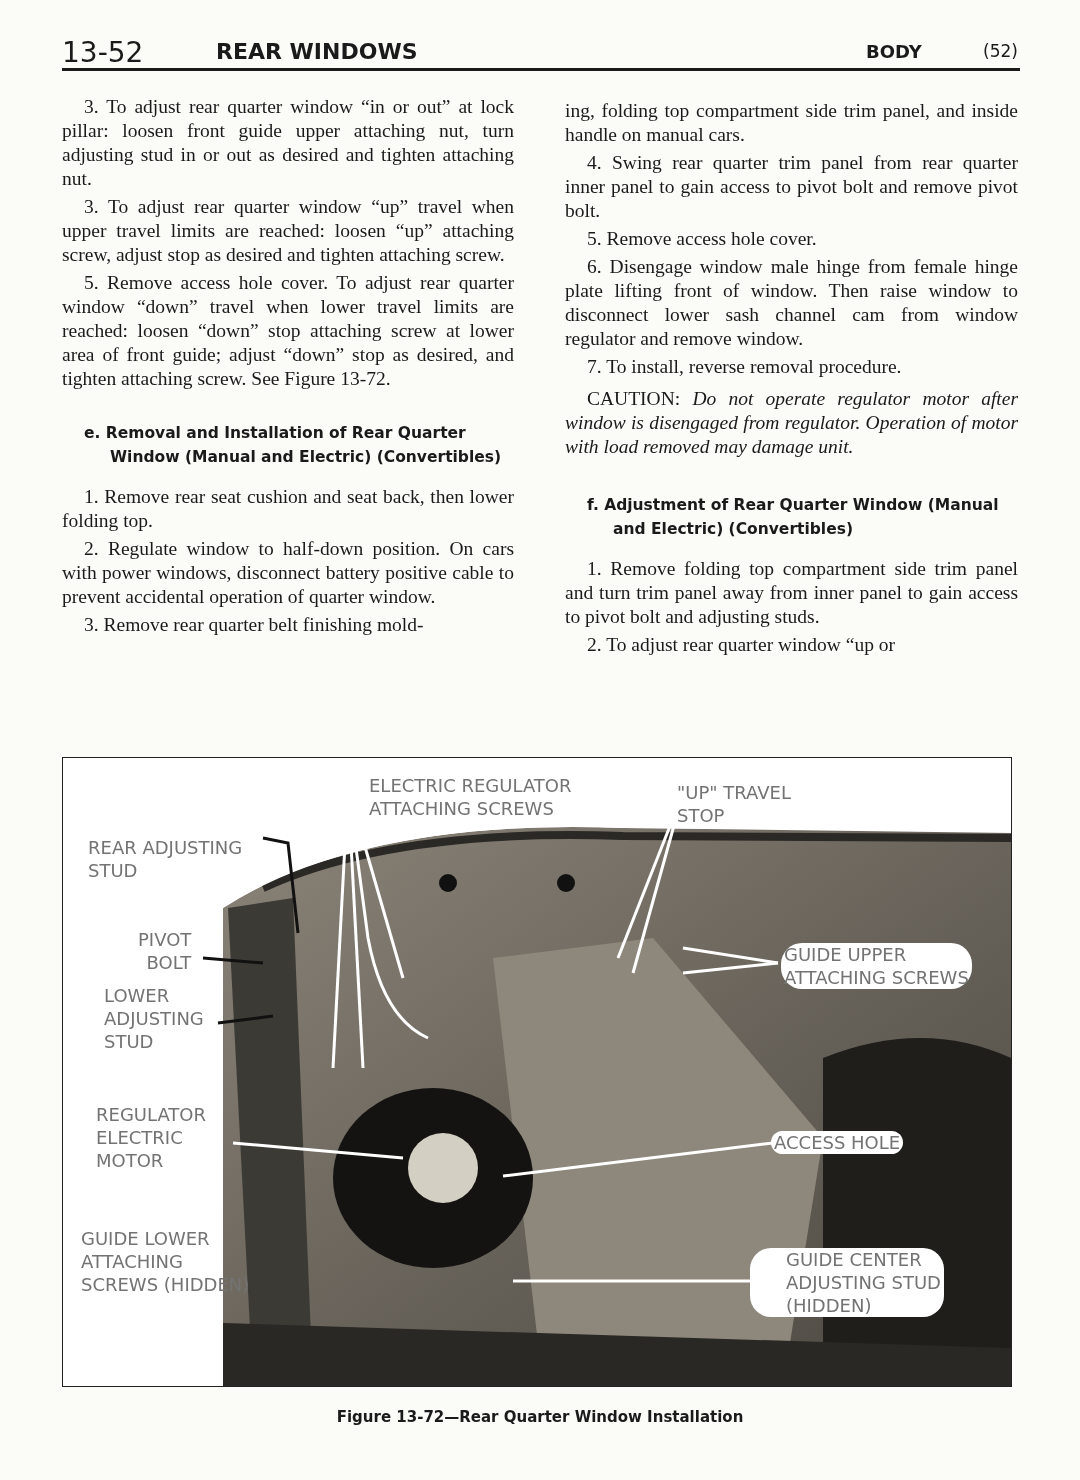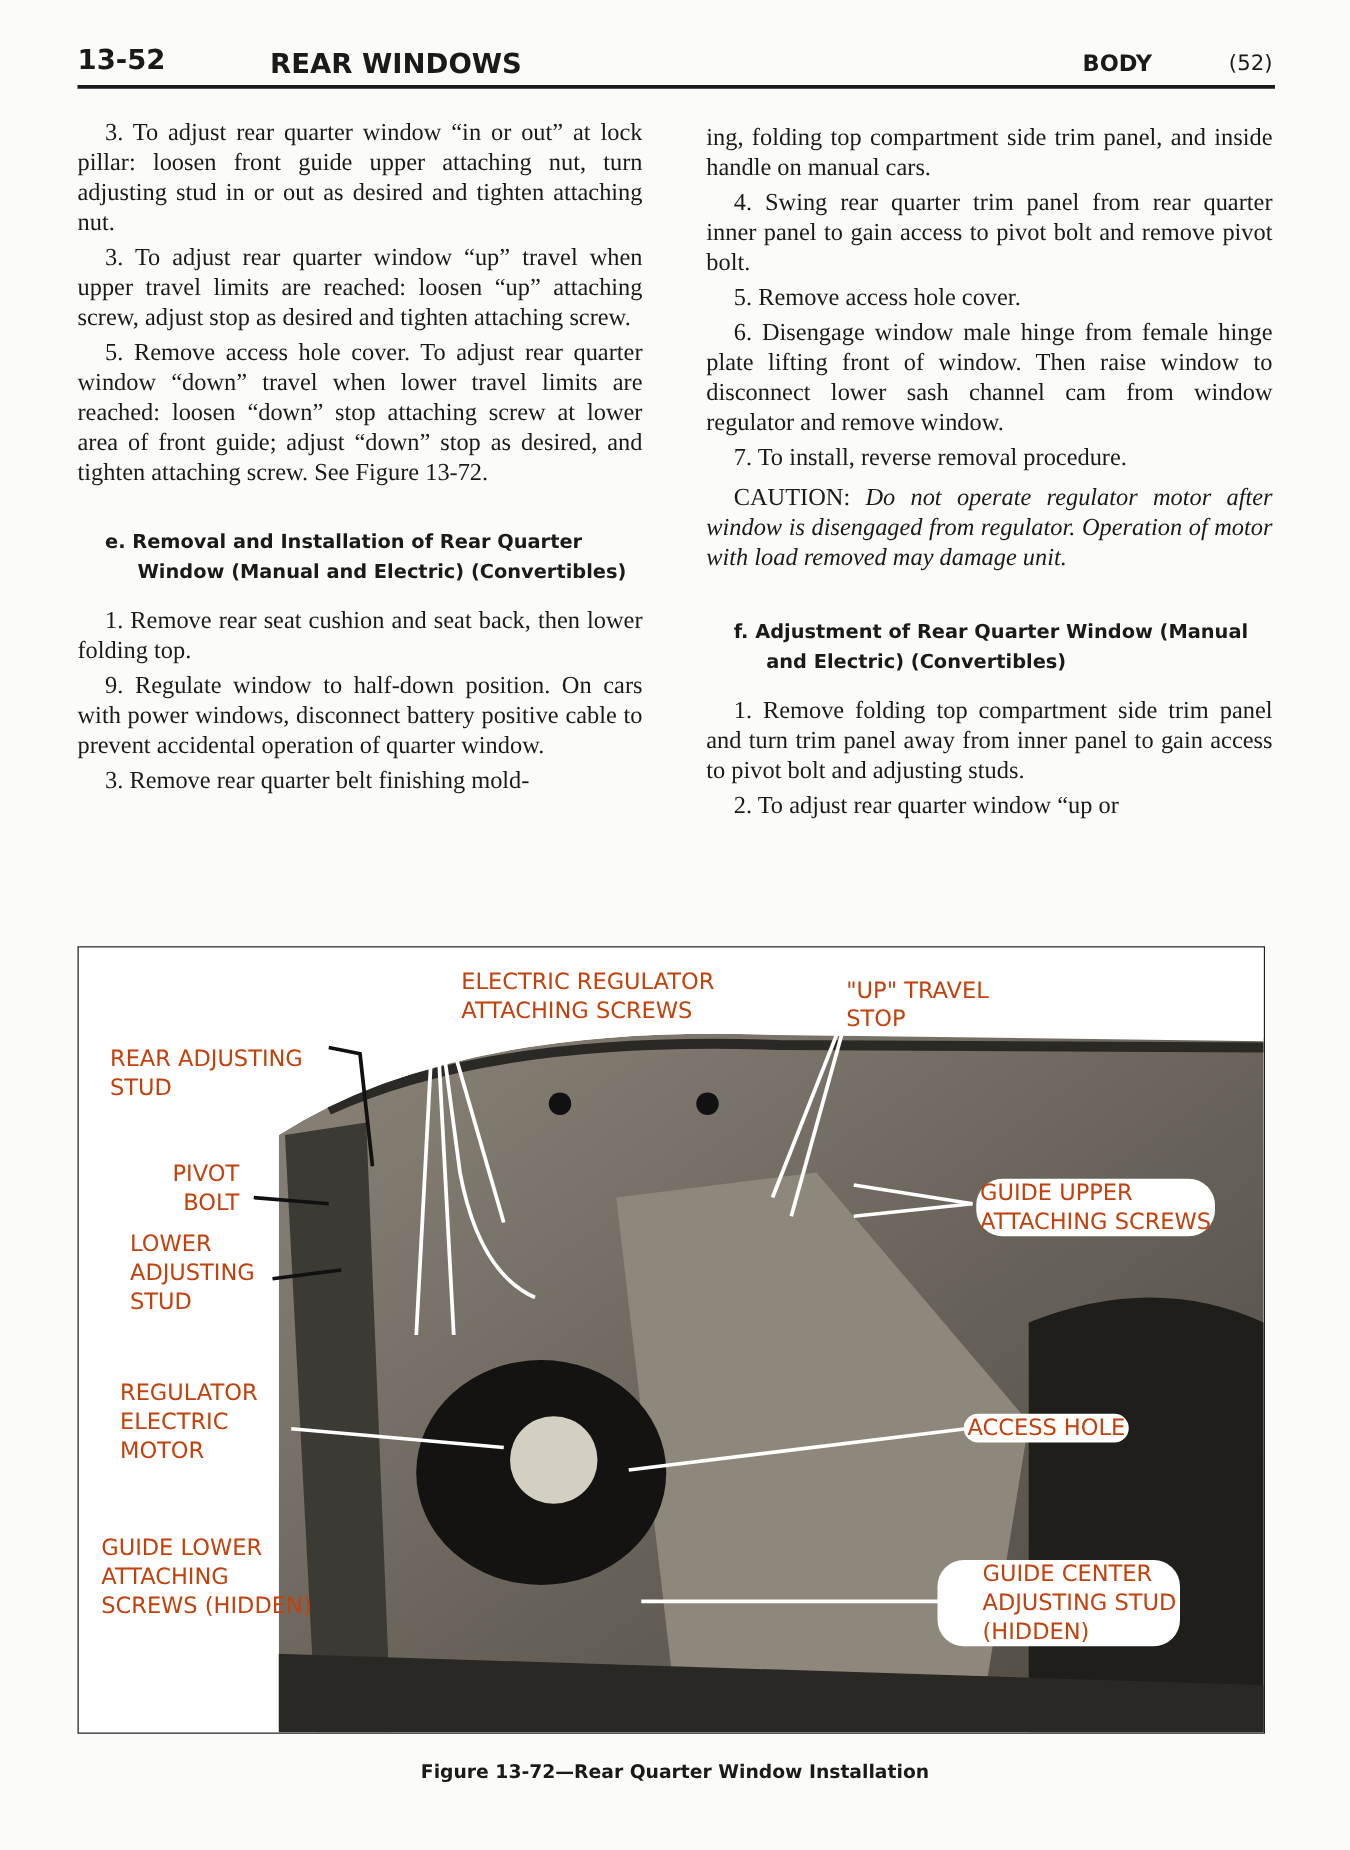--- a/index.html
+++ b/index.html
@@ -1,51 +1,51 @@
 <!DOCTYPE html>
 <html><head>
 <meta charset="utf-8">
 <style>
   html,body{margin:0;padding:0;}
   body{width:1080px;height:1480px;background:#fbfbf8;position:relative;overflow:hidden;color:#1a1a1a;}
   .hdr{position:absolute;top:34px;left:62px;width:958px;height:34px;border-bottom:3px solid #1a1a1a;}
-  .hdr .num{position:absolute;left:0;top:2px;font-family:"DejaVu Sans",sans-serif;font-weight:bold;font-size:22px;letter-spacing:0px;}
+  .hdr .num{position:absolute;left:0;top:2px;font-family:"DejaVu Sans",sans-serif;font-weight:normal;font-size:28px;letter-spacing:0px;}
   .hdr .sec{position:absolute;left:112px;top:5px;font-family:"DejaVu Sans",sans-serif;font-weight:bold;font-size:22px;margin-left:42px;}
   .hdr .body{position:absolute;left:804px;top:7px;font-family:"DejaVu Sans",sans-serif;font-weight:bold;font-size:18px;}
   .hdr .pg{position:absolute;right:2px;top:7px;font-family:"DejaVu Sans",sans-serif;font-size:17px;}
   .col{position:absolute;font-family:"Liberation Serif",serif;font-size:19.5px;line-height:24px;text-align:justify;}
   .col.left{left:62px;top:95px;width:452px;}
   .col.right{left:565px;top:99px;width:453px;}
   .col p{margin:0 0 4px 0;text-indent:22px;}
   .col p.noind{text-indent:0;}
   .col .head{font-family:"DejaVu Sans",sans-serif;font-weight:bold;font-size:15.5px;line-height:24px;text-align:left;margin:18px 0 16px 0;padding-left:48px;text-indent:-26px;}
   .col .caution em{font-style:italic;}
   .figure{position:absolute;left:62px;top:757px;width:948px;height:628px;border:1.5px solid #222;background:#fff;overflow:hidden;}
   .photo{position:absolute;left:0;top:0;width:100%;height:100%;}
-  .lbl{position:absolute;font-family:"DejaVu Sans",sans-serif;font-size:18px;line-height:23px;color:#c2410c;text-transform:uppercase;white-space:nowrap;}
+  .lbl{position:absolute;font-family:"DejaVu Sans",sans-serif;font-size:18px;line-height:23px;color:#737373;text-transform:uppercase;white-space:nowrap;}
   .lbl.boxed{background:#fff;padding:0 3px;border-radius:21px;}
   .caption{position:absolute;top:1408px;left:0;width:1080px;text-align:center;font-family:"DejaVu Sans",sans-serif;font-weight:bold;font-size:15px;}
 </style>
 </head>
 <body>
 
 <div class="hdr">
   <span class="num">13-52</span>
   <span class="sec">REAR WINDOWS</span>
   <span class="body">BODY</span>
   <span class="pg">(52)</span>
 </div>
 
 <div class="col left">
   <p>3. To adjust rear quarter window “in or out” at lock pillar: loosen front guide upper attaching nut, turn adjusting stud in or out as desired and tighten attaching nut.</p>
   <p>3. To adjust rear quarter window “up” travel when upper travel limits are reached: loosen “up” attaching screw, adjust stop as desired and tighten attaching screw.</p>
   <p>5. Remove access hole cover. To adjust rear quarter window “down” travel when lower travel limits are reached: loosen “down” stop attaching screw at lower area of front guide; adjust “down” stop as desired, and tighten attaching screw. See Figure 13-72.</p>
   <div class="head" style="margin-top:30px;">e. Removal and Installation of Rear Quarter Window (Manual and Electric) (Convertibles)</div>
   <p>1. Remove rear seat cushion and seat back, then lower folding top.</p>
-  <p>9. Regulate window to half-down position. On cars with power windows, disconnect battery positive cable to prevent accidental operation of quarter window.</p>
+  <p>2. Regulate window to half-down position. On cars with power windows, disconnect battery positive cable to prevent accidental operation of quarter window.</p>
   <p>3. Remove rear quarter belt finishing mold-</p>
 </div>
 
 <div class="col right">
   <p class="noind">ing, folding top compartment side trim panel, and inside handle on manual cars.</p>
   <p>4. Swing rear quarter trim panel from rear quarter inner panel to gain access to pivot bolt and remove pivot bolt.</p>
   <p>5. Remove access hole cover.</p>
   <p>6. Disengage window male hinge from female hinge plate lifting front of window. Then raise window to disconnect lower sash channel cam from window regulator and remove window.</p>
   <p>7. To install, reverse removal procedure.</p>
   <p class="caution" style="margin-top:8px;"><span>CAUTION:</span> <em>Do not operate regulator motor after window is disengaged from regulator. Operation of motor with load removed may damage unit.</em></p>

